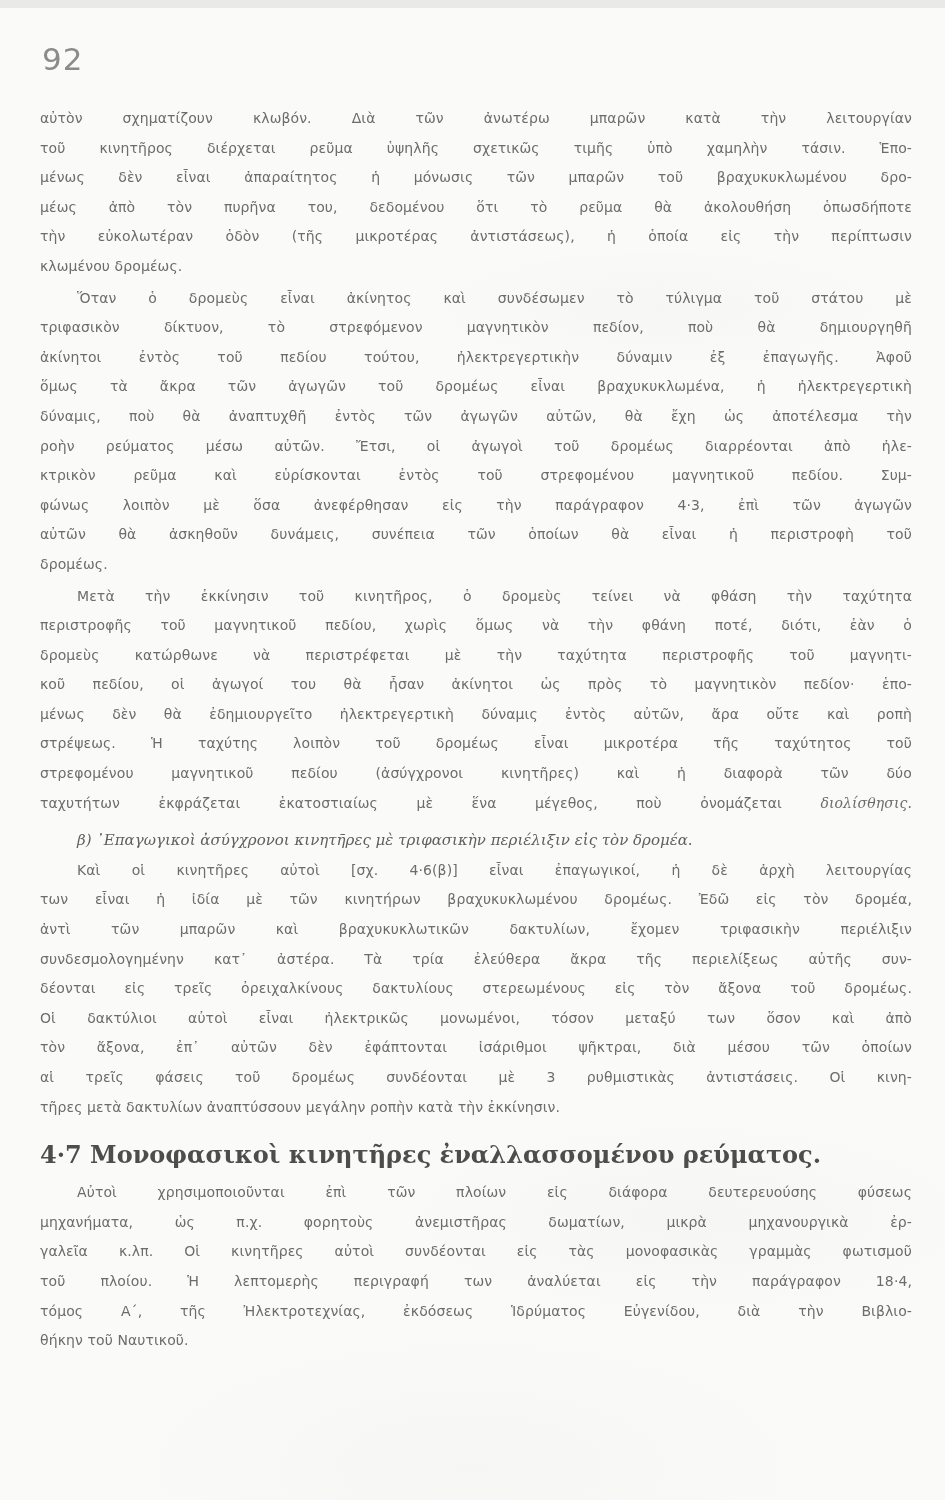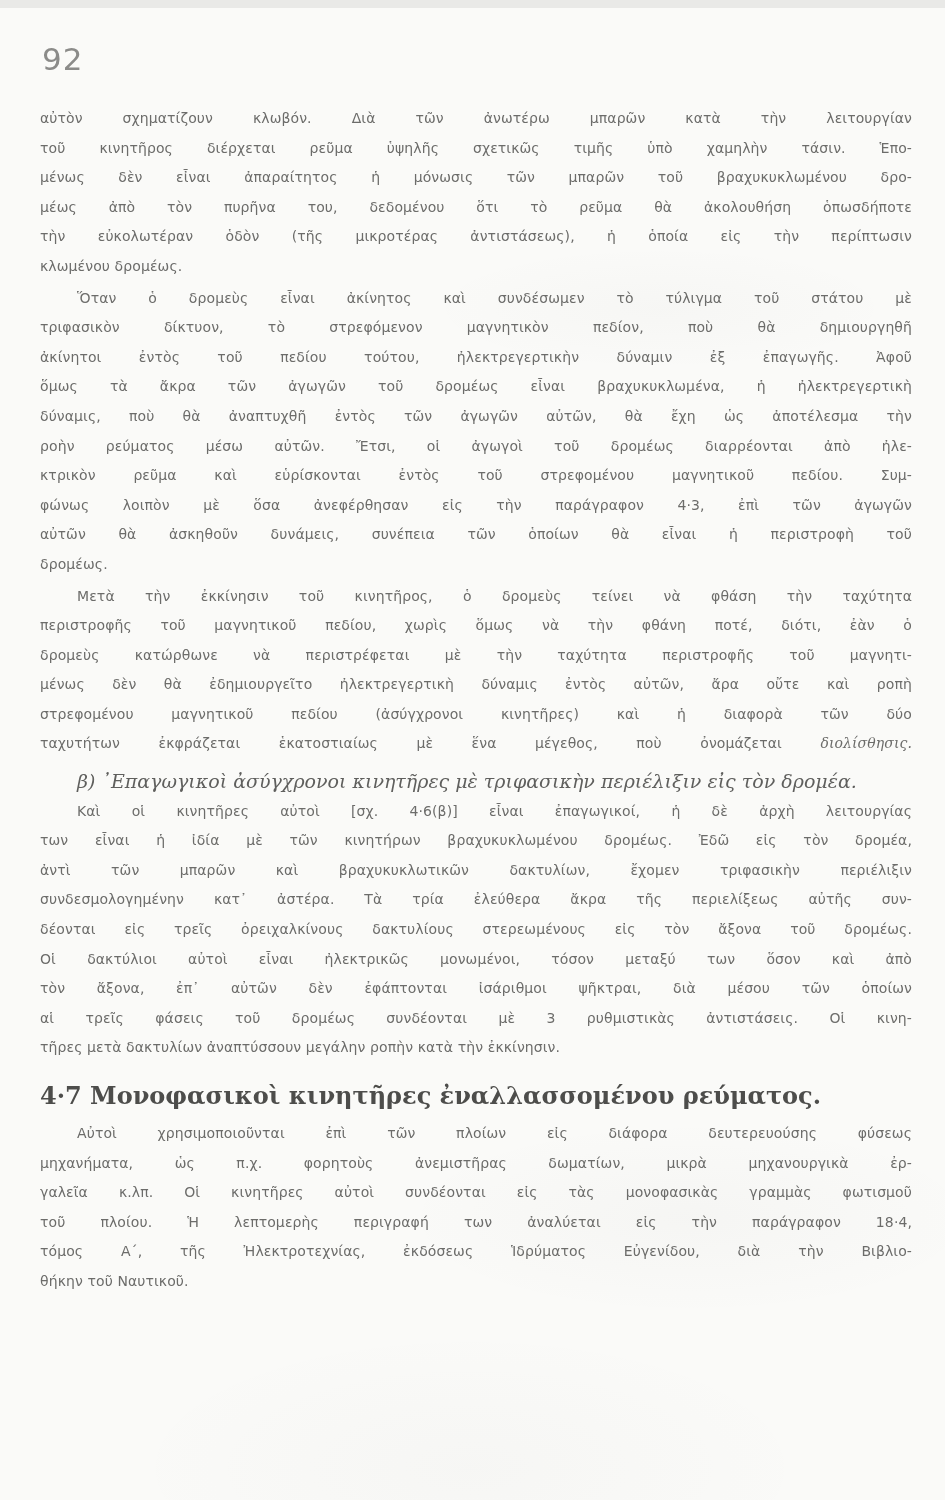--- a/index.html
+++ b/index.html
@@ -52,21 +52,21 @@
   .pline.last { text-align-last: left; }
 
   .term-italic {
     font-family: "DejaVu Serif", serif;
     font-style: italic;
   }
 
   .h-italic {
     font-family: "DejaVu Serif", serif;
     font-style: italic;
-    font-size: 19px;
+    font-size: 15px;
     line-height: 29.6px;
     color: #5f5f5d;
     text-indent: 37px;
     margin: 8px 0 0 0;
   }
 
   .h-bold {
     font-family: "DejaVu Serif", serif;
     font-weight: bold;
     font-size: 24px;
@@ -106,21 +106,23 @@
         <div class="pline">ροὴν ρεύματος μέσω αὐτῶν. Ἔτσι, οἱ ἀγωγοὶ τοῦ δρομέως διαρρέονται ἀπὸ ἠλε-</div>
         <div class="pline">κτρικὸν ρεῦμα καὶ εὑρίσκονται ἐντὸς τοῦ στρεφομένου μαγνητικοῦ πεδίου. Συμ-</div>
         <div class="pline">φώνως λοιπὸν μὲ ὅσα ἀνεφέρθησαν εἰς τὴν παράγραφον 4·3, ἐπὶ τῶν ἀγωγῶν</div>
         <div class="pline">αὐτῶν θὰ ἀσκηθοῦν δυνάμεις, συνέπεια τῶν ὁποίων θὰ εἶναι ἡ περιστροφὴ τοῦ</div>
         <div class="pline last">δρομέως.</div>
       </div>
       <div class="para">
         <div class="pline indent">Μετὰ τὴν ἐκκίνησιν τοῦ κινητῆρος, ὁ δρομεὺς τείνει νὰ φθάση τὴν ταχύτητα</div>
         <div class="pline">περιστροφῆς τοῦ μαγνητικοῦ πεδίου, χωρὶς ὅμως νὰ τὴν φθάνη ποτέ, διότι, ἐὰν ὁ</div>
         <div class="pline">δρομεὺς κατώρθωνε νὰ περιστρέφεται μὲ τὴν ταχύτητα περιστροφῆς τοῦ μαγνητι-</div>
+        <div class="pline">κοῦ πεδίου, οἱ ἀγωγοί του θὰ ἦσαν ἀκίνητοι ὡς πρὸς τὸ μαγνητικὸν πεδίον· ἑπο-</div>
         <div class="pline">μένως δὲν θὰ ἐδημιουργεῖτο ἠλεκτρεγερτικὴ δύναμις ἐντὸς αὐτῶν, ἄρα οὔτε καὶ ροπὴ</div>
+        <div class="pline">στρέψεως. Ἡ ταχύτης λοιπὸν τοῦ δρομέως εἶναι μικροτέρα τῆς ταχύτητος τοῦ</div>
         <div class="pline">στρεφομένου μαγνητικοῦ πεδίου (ἀσύγχρονοι κινητῆρες) καὶ ἡ διαφορὰ τῶν δύο</div>
         <div class="pline"><span>ταχυτήτων ἐκφράζεται ἑκατοστιαίως μὲ ἕνα μέγεθος, ποὺ ὀνομάζεται </span><span class="term-italic">διολίσθησις.</span></div>
       </div>
       <div class="h-italic">β) ᾽Επαγωγικοὶ ἀσύγχρονοι κινητῆρες μὲ τριφασικὴν περιέλιξιν εἰς τὸν δρομέα.</div>
       <div class="para">
         <div class="pline indent">Καὶ οἱ κινητῆρες αὐτοὶ [σχ. 4·6(β)] εἶναι ἐπαγωγικοί, ἡ δὲ ἀρχὴ λειτουργίας</div>
         <div class="pline">των εἶναι ἡ ἰδία μὲ τῶν κινητήρων βραχυκυκλωμένου δρομέως. Ἐδῶ εἰς τὸν δρομέα,</div>
         <div class="pline">ἀντὶ τῶν μπαρῶν καὶ βραχυκυκλωτικῶν δακτυλίων, ἔχομεν τριφασικὴν περιέλιξιν</div>
         <div class="pline">συνδεσμολογημένην κατ᾽ ἀστέρα. Τὰ τρία ἐλεύθερα ἄκρα τῆς περιελίξεως αὐτῆς συν-</div>
         <div class="pline">δέονται εἰς τρεῖς ὀρειχαλκίνους δακτυλίους στερεωμένους εἰς τὸν ἄξονα τοῦ δρομέως.</div>

